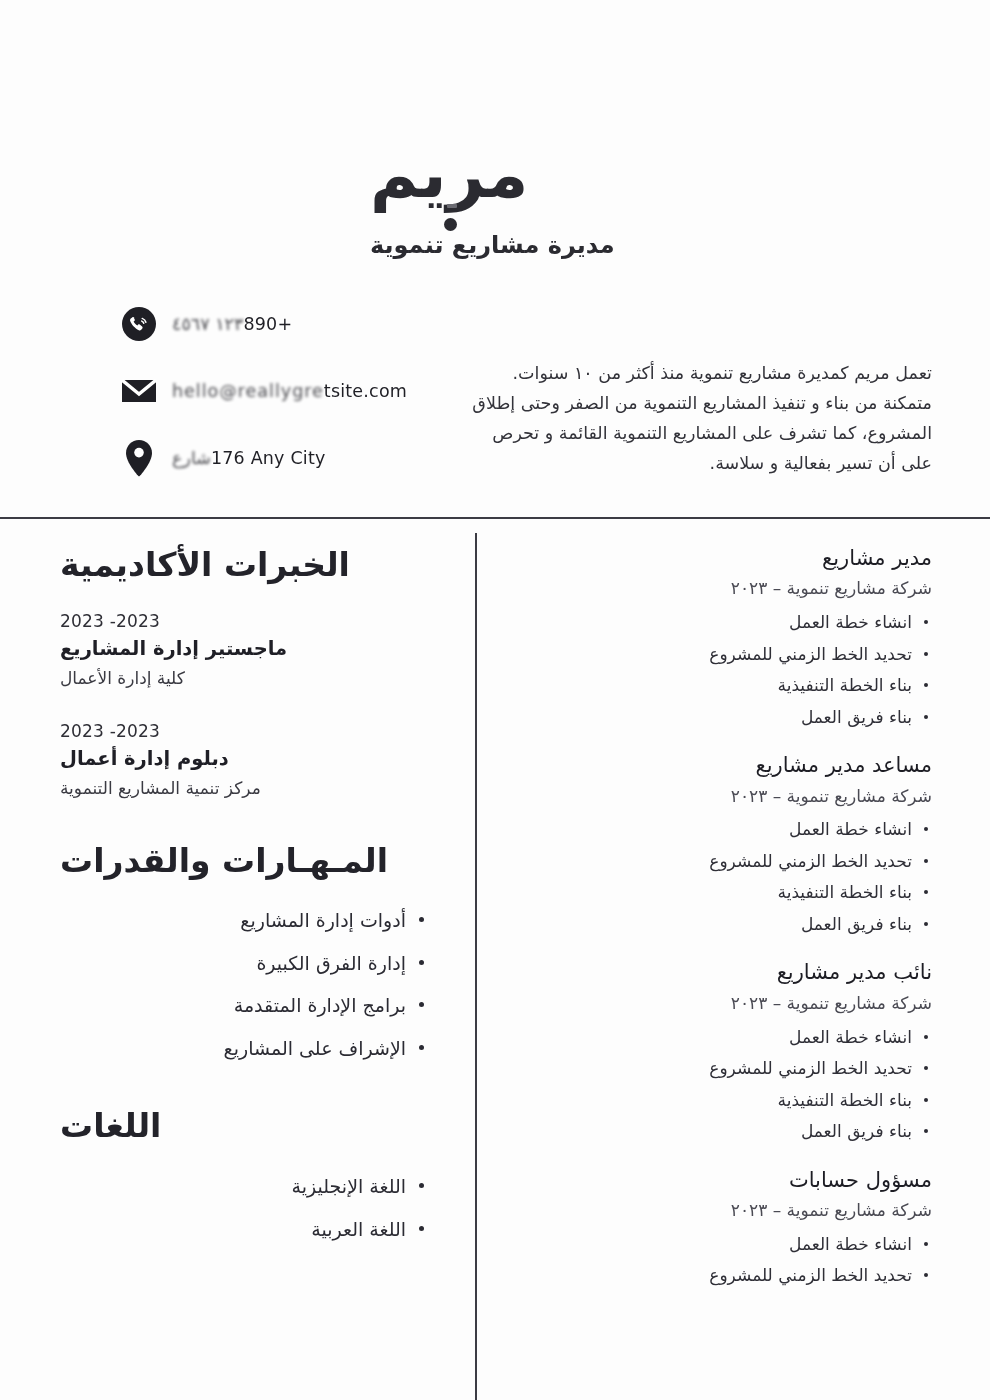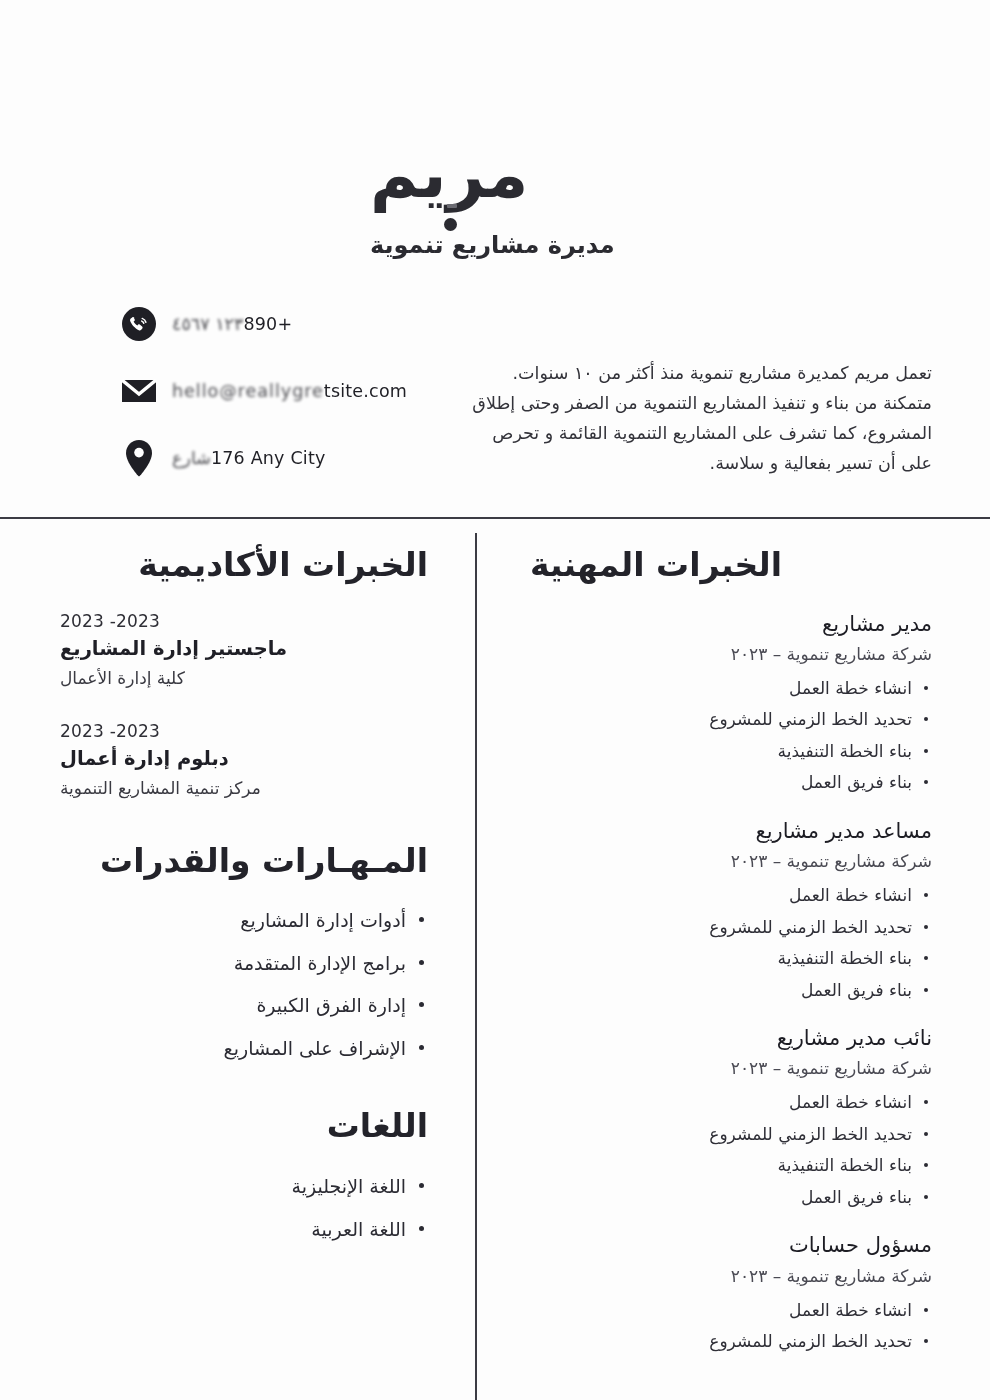--- a/index.html
+++ b/index.html
@@ -176,21 +176,21 @@
     left: 530px;
     width: 402px;
   }
 
   .section { margin-bottom: 6px; }
 
   .section-title {
     font-size: 33px;
     font-weight: 600;
     color: #23232a;
-    text-align: right;
+    text-align: left;
     direction: rtl;
     margin: 0 0 26px 0;
     line-height: 1.2;
     white-space: nowrap;
   }
   .section-title.spaced { letter-spacing: 0px; }
   .col-right .section-title { text-align: left; }
 
   
   .edu-entry { margin-bottom: 30px; text-align: left; direction: rtl; }
@@ -350,40 +350,39 @@
         <div class="edu-date">2023 -2023</div>
         <div class="edu-degree">دبلوم إدارة أعمال</div>
         <div class="edu-school">مركز تنمية المشاريع التنموية</div>
       </div>
     </div>
 
     <div class="section skills heading-gap-1">
       <h2 class="section-title spaced">المـهـارات والقدرات</h2>
       <ul class="bullets">
         <li>أدوات إدارة المشاريع</li>
+        <li>إدارة الفرق الكبيرة</li>
         <li>برامج الإدارة المتقدمة</li>
-        <li>إدارة الفرق الكبيرة</li>
         <li>الإشراف على المشاريع</li>
       </ul>
     </div>
 
     <div class="section langs heading-gap-2">
       <h2 class="section-title">اللغات</h2>
       <ul class="bullets">
         <li>اللغة الإنجليزية</li>
         <li>اللغة العربية</li>
       </ul>
     </div>
 
   </div>
 
   <div class="col col-right">
 
     <div class="section">
-      <h2 class="section-title">الخبرات المهنية</h2>
 
       <div class="job-entry">
         <div class="job-role">مدير مشاريع</div>
         <div class="job-company">شركة مشاريع تنموية – ٢٠٢٣</div>
         <ul class="bullets tight">
           <li>انشاء خطة العمل</li>
           <li>تحديد الخط الزمني للمشروع</li>
           <li>بناء الخطة التنفيذية</li>
           <li>بناء فريق العمل</li>
         </ul>

